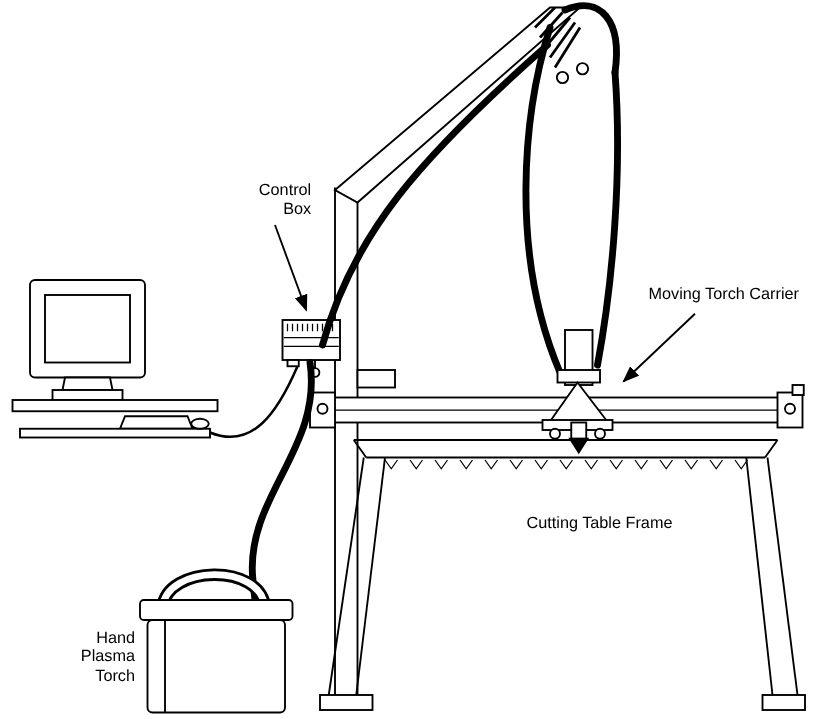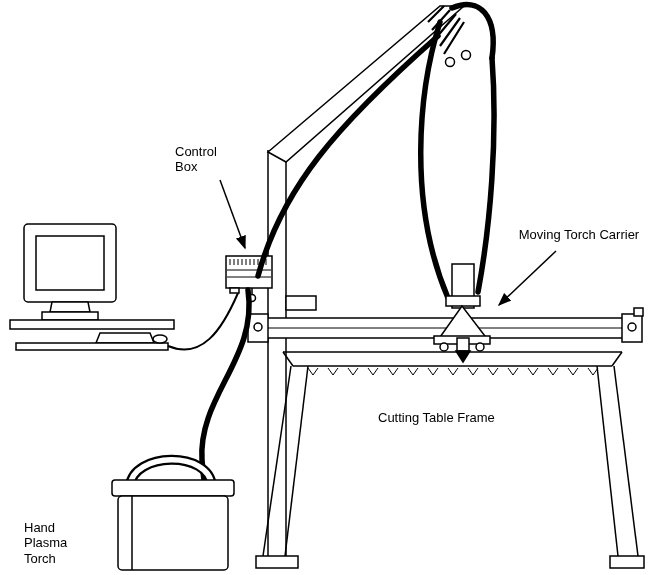--- a/index.html
+++ b/index.html
@@ -9,21 +9,21 @@
     background:#ffffff;
     font-family:"Liberation Sans", sans-serif;
     overflow:hidden;
   }
   .stage svg{position:absolute;top:0;left:0;}
   .lbl{
     position:absolute;
     font-size:13px;
     line-height:1.18;
     color:#000000;
-    text-align:left;
+    text-align:right;
     white-space:pre-line;
   }
   .lbl.left{text-align:center;}
 </style>
 </head>
 <body>
 
 <div class="stage">
 
   <svg width="650" height="575" viewBox="0 0 650 575">
@@ -127,17 +127,17 @@
   </svg>
 
 
   <div class="lbl" style="left:175px; top:144px; width:74px;">Control
 Box</div>
 
   <div class="lbl left" style="left:508px; top:227px; width:142px;">Moving Torch Carrier</div>
 
   <div class="lbl" style="left:378px; top:410px; width:160px;">Cutting Table Frame</div>
 
-  <div class="lbl" style="left:24px; top:520px; width:84px;">Hand
+  <div class="lbl" style="left:24px; top:502px; width:84px;">Hand
 Plasma
 Torch</div>
 
 </div>
 
 </body></html>

